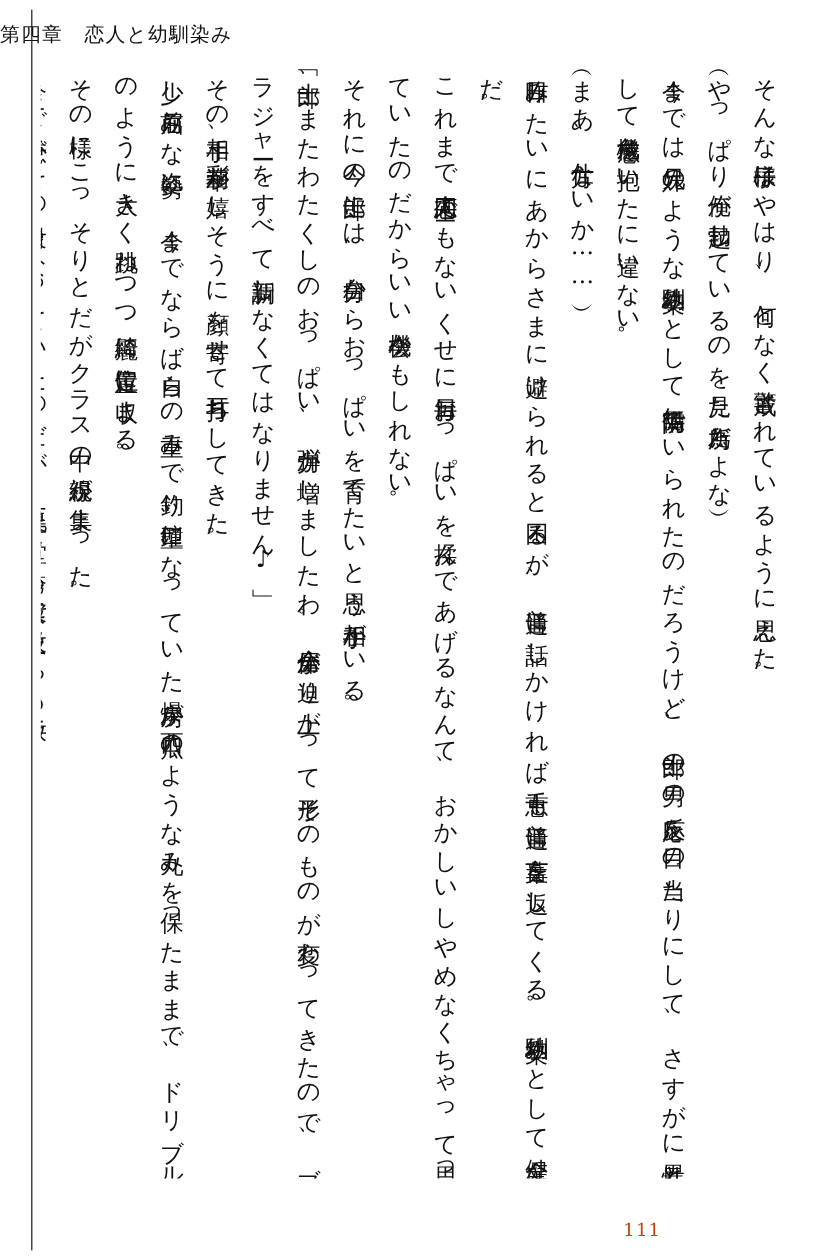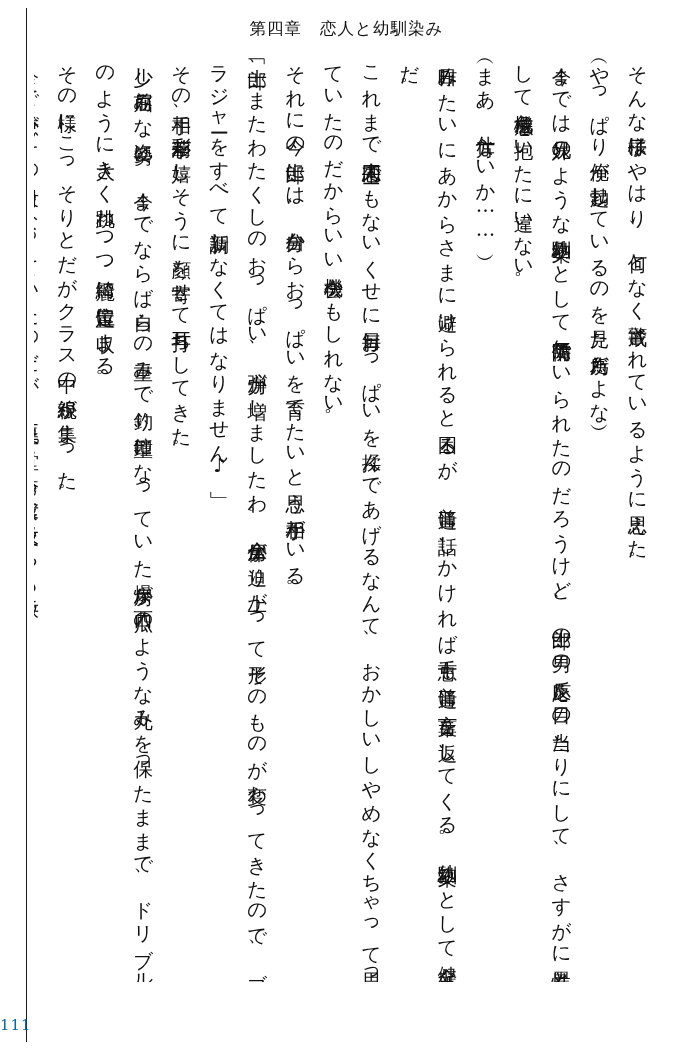--- a/index.html
+++ b/index.html
@@ -23,21 +23,20 @@
     box-sizing: border-box;
   }
 
   
   #page-header {
     position: absolute;
     top: 18px;
     left: 0;
     width: 693px;
     height: 34px;
-    text-align: center;
   }
   #page-header .header-inner {
     display: inline-block;
     font-size: 16.5px;
     letter-spacing: 1px;
     color: #111111;
     white-space: nowrap;
   }
   #page-header .chapter-label {
     margin-right: 18px;
@@ -74,24 +73,24 @@
     margin: 0;
     padding: 0;
   }
 
   
   #page-number {
     position: absolute;
     bottom: 16px;
     left: 0;
     width: 551px;
-    text-align: left;
+    text-align: right;
     font-size: 15px;
     letter-spacing: 1px;
-    color: #0369a1;
+    color: #c2410c;
   }
 </style>
 </head>
 <body>
 
 <div id="page">
 
   <div id="header-rule"></div>
 
   <div id="page-header">

